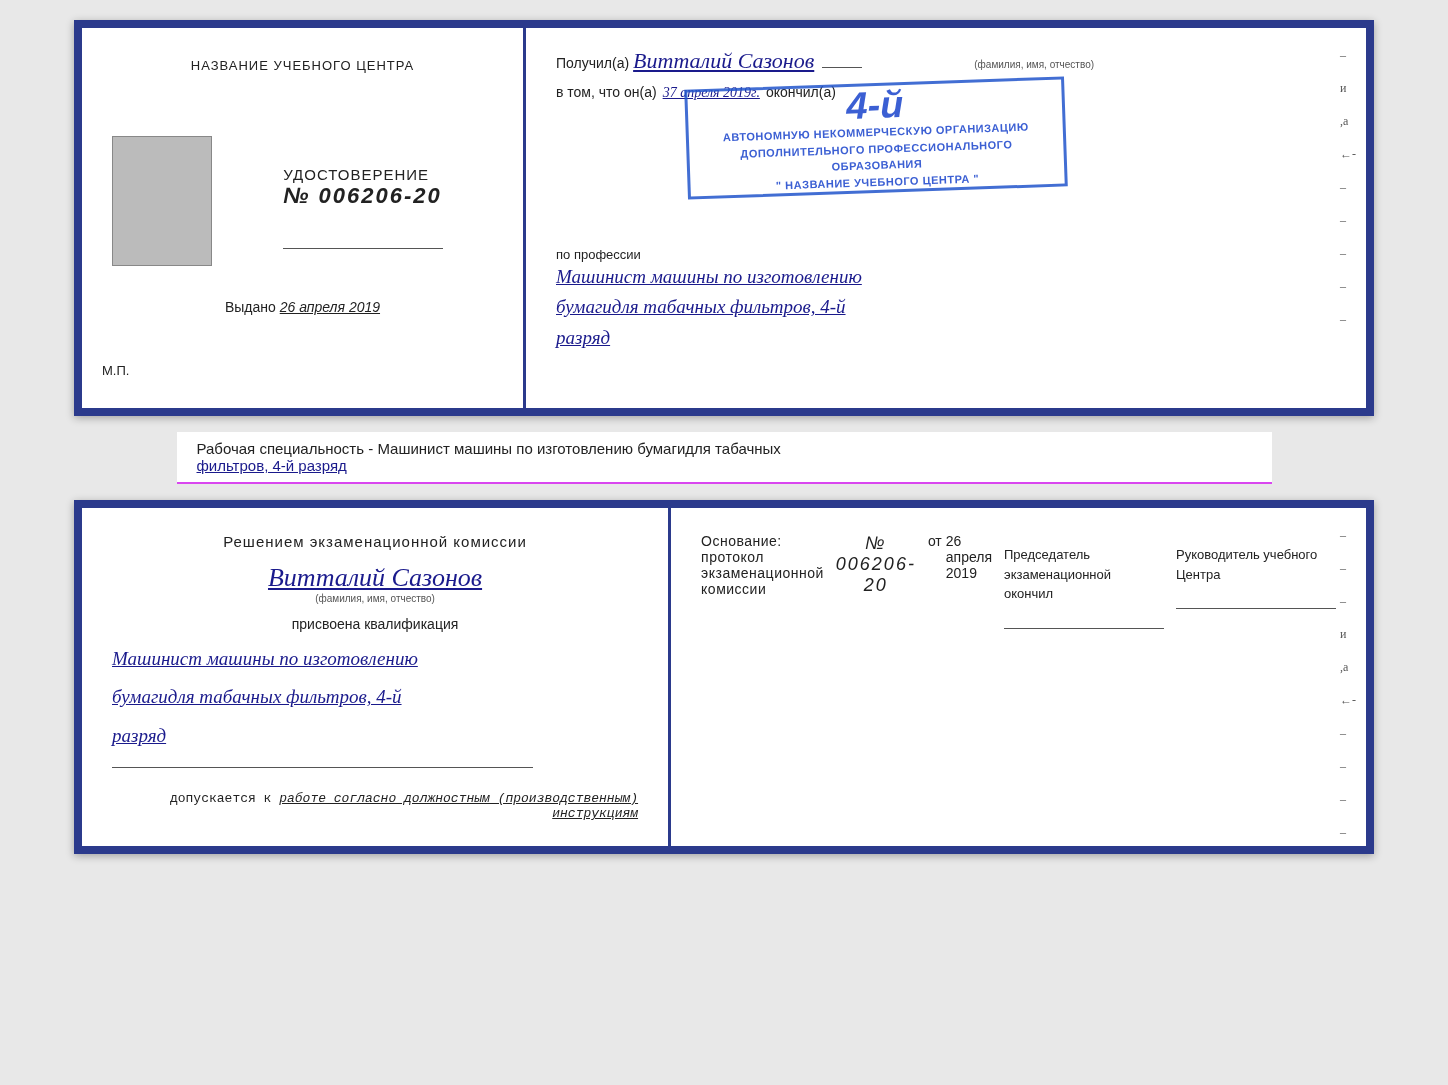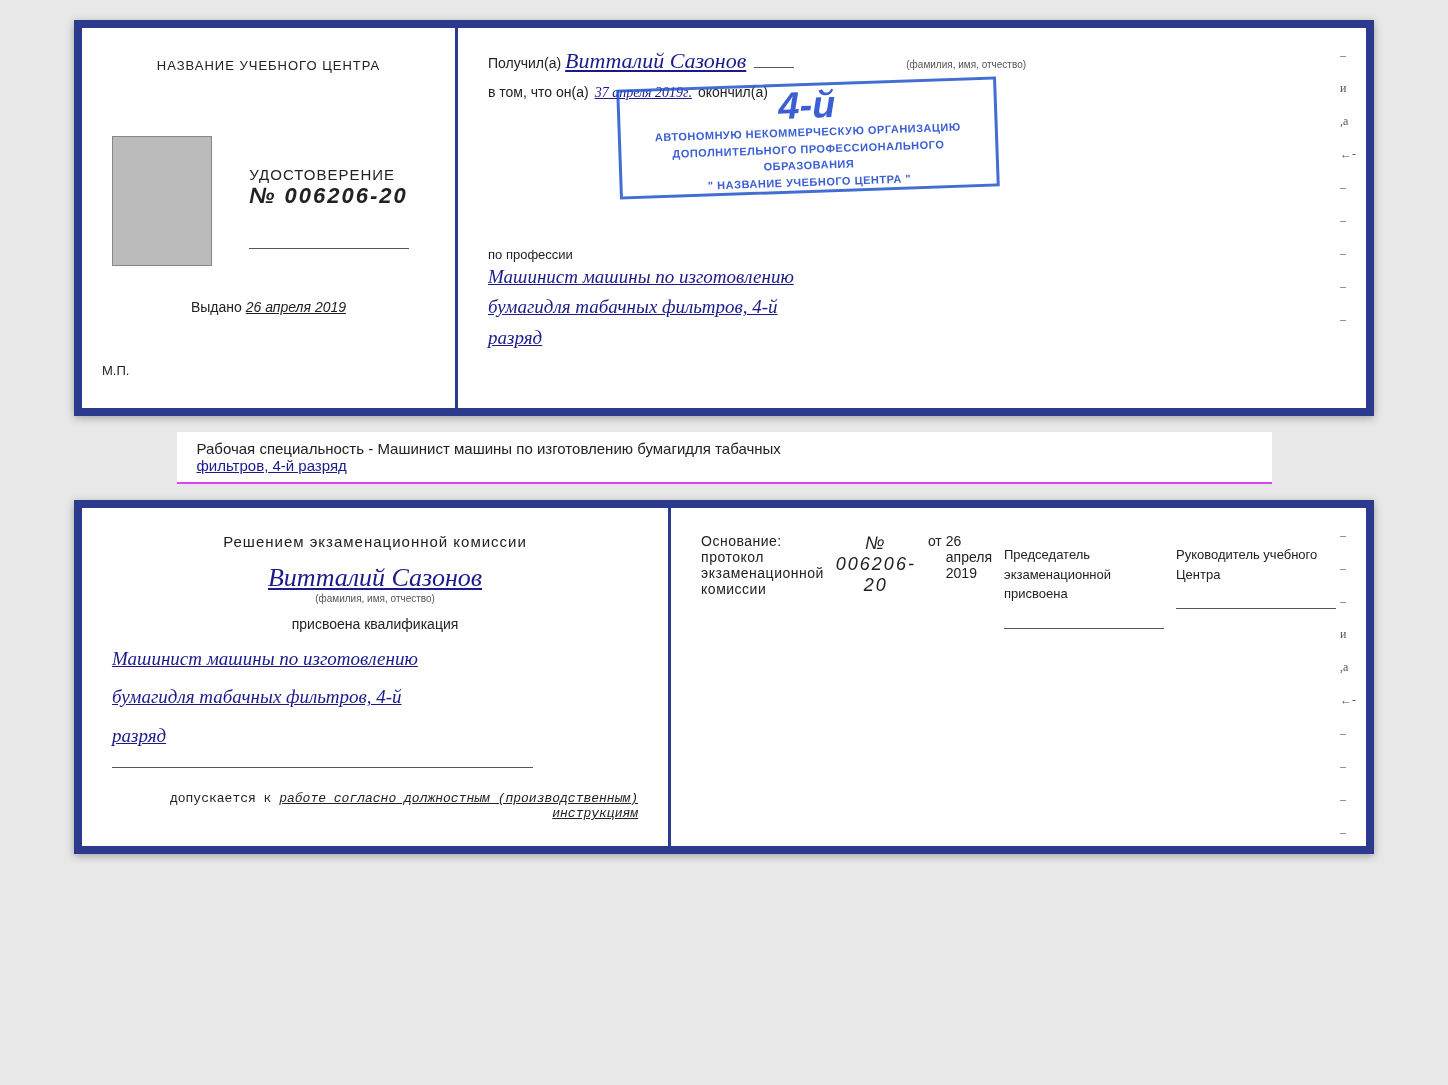--- a/index.html
+++ b/index.html
@@ -19,21 +19,21 @@
     .certificate-top {
       display: flex;
       width: 1300px;
       background: #fff;
       border: 8px solid #2b3a8c;
       box-shadow: 0 2px 8px rgba(0,0,0,0.3);
       position: relative;
     }
 
     .cert-left {
-      width: 376px;
+      width: 444px;
       border-right: 3px solid #2b3a8c;
       padding: 30px 20px;
       display: flex;
       flex-direction: column;
       align-items: center;
       justify-content: space-between;
       min-height: 380px;
     }
 
     .cert-center-title {
@@ -485,21 +485,21 @@
     <div class="number-line">№  006206-20</div>
 
     <div class="ot-line">
       <span>от</span>
       <span>26 апреля 2019</span>
     </div>
 
     <div class="predsedatel-label">
       <span>Председатель экзаменационной</span>
       <br>
-      <span>присвоена</span>
+      <span>окончил</span>
       <br>
       <span class="signature-line"></span>
     </div>
 
     <div class="rukovoditel-label">
       <span>Руководитель учебного</span>
       <br>
       <span>Центра</span>
       <br>
       <span class="signature-line"></span>

